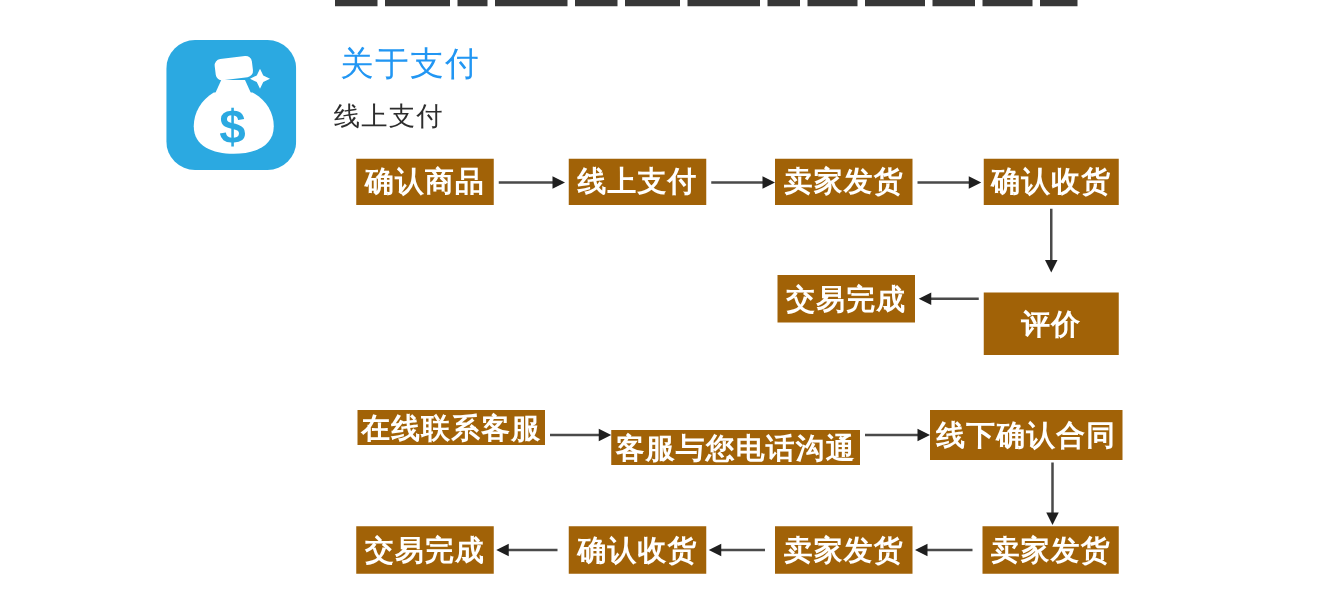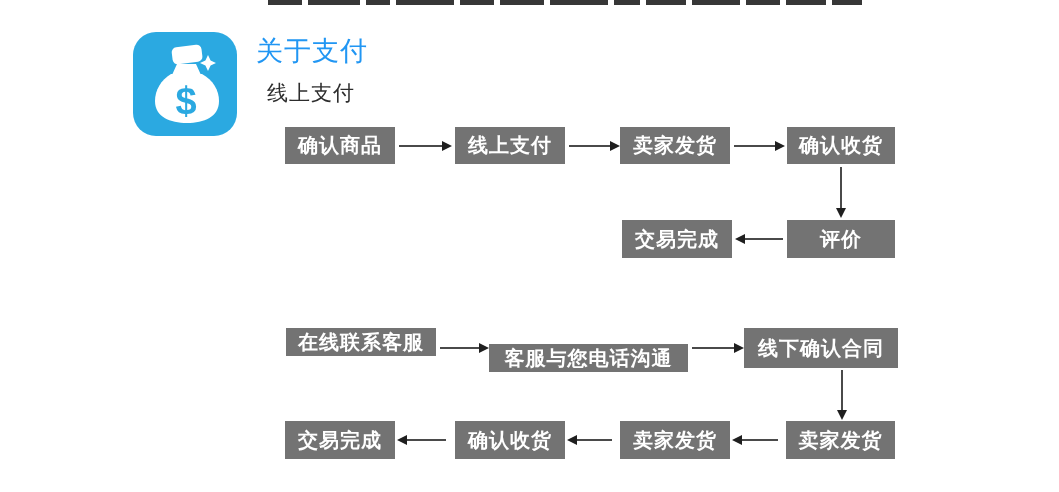--- a/index.html
+++ b/index.html
@@ -9,34 +9,34 @@
   }
   
   .remnant{position:absolute;top:0;left:0;width:100%;height:6px;}
   .remnant i{position:absolute;top:0;height:5px;background:#1b1b1b;opacity:.88;}
 
   
   .app-icon{position:absolute;left:133px;top:32px;width:104px;height:104px;}
 
   
   .page-title{
-    position:absolute;left:256px;top:33px;font-size:27px;font-weight:500;
+    position:absolute;left:272px;top:33px;font-size:27px;font-weight:500;
     color:#2196F3;letter-spacing:1px;
   }
   .section-label{
     position:absolute;left:267px;font-size:21px;color:#2d2d2d;letter-spacing:1px;
   }
   .section-label.online{top:79px;}
   .section-label.offline{top:284px;}
 
   
   .node{
-    position:absolute;background:#737373;color:#ffffff;
+    position:absolute;background:#a16207;color:#ffffff;
     display:flex;align-items:center;justify-content:center;
-    font-size:20px;font-weight:bold;letter-spacing:1px;white-space:nowrap;
+    font-size:23px;font-weight:bold;letter-spacing:1px;white-space:nowrap;
   }
 
   
   .ah{position:absolute;height:2px;background:#4a4a4a;}
   .ah.r::after{
     content:"";position:absolute;right:-9px;top:-4px;
     border-left:10px solid #1f1f1f;border-top:5px solid transparent;border-bottom:5px solid transparent;
   }
   .ah.l::before{
     content:"";position:absolute;left:-9px;top:-4px;
@@ -89,21 +89,21 @@
   <div class="ah r" style="left:399px;top:145px;width:44px"></div>
   <div class="node" style="left:455px;top:127px;width:110px;height:37px">线上支付</div>
   <div class="ah r" style="left:569px;top:145px;width:42px"></div>
   <div class="node" style="left:620px;top:127px;width:110px;height:37px">卖家发货</div>
   <div class="ah r" style="left:734px;top:145px;width:42px"></div>
   <div class="node" style="left:787px;top:127px;width:108px;height:37px">确认收货</div>
 
   <div class="av" style="left:840px;top:167px;height:42px"></div>
   <div class="node" style="left:622px;top:220px;width:110px;height:38px">交易完成</div>
   <div class="ah l" style="left:744px;top:238px;width:39px"></div>
-  <div class="node" style="left:787px;top:220px;width:108px;height:38px">评价</div>
+  <div class="node" style="left:787px;top:234px;width:108px;height:50px">评价</div>
 
   <div class="node" style="left:286px;top:328px;width:150px;height:28px">在线联系客服</div>
   <div class="ah r" style="left:440px;top:347px;width:40px"></div>
   <div class="node" style="left:489px;top:344px;width:199px;height:28px">客服与您电话沟通</div>
   <div class="ah r" style="left:692px;top:347px;width:43px"></div>
   <div class="node" style="left:744px;top:328px;width:154px;height:40px">线下确认合同</div>
 
   <div class="av" style="left:841px;top:370px;height:41px"></div>
   <div class="node" style="left:285px;top:421px;width:110px;height:38px">交易完成</div>
   <div class="ah l" style="left:406px;top:439px;width:40px"></div>

